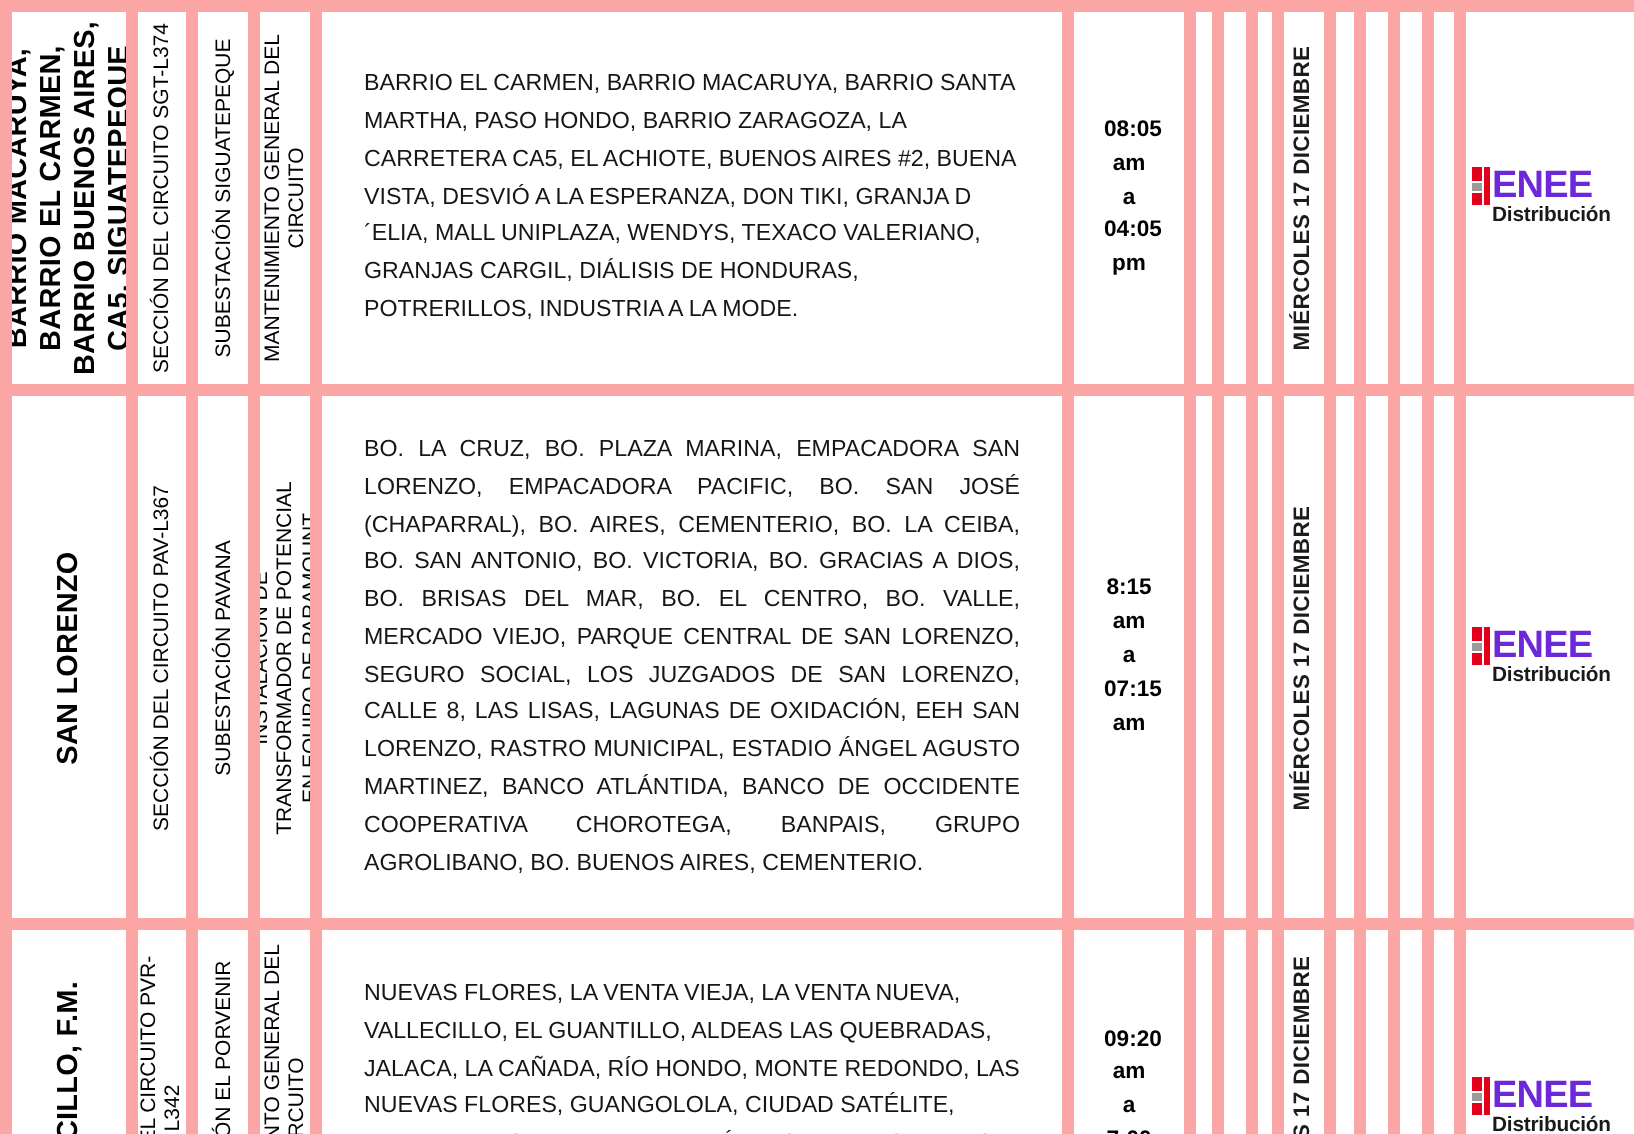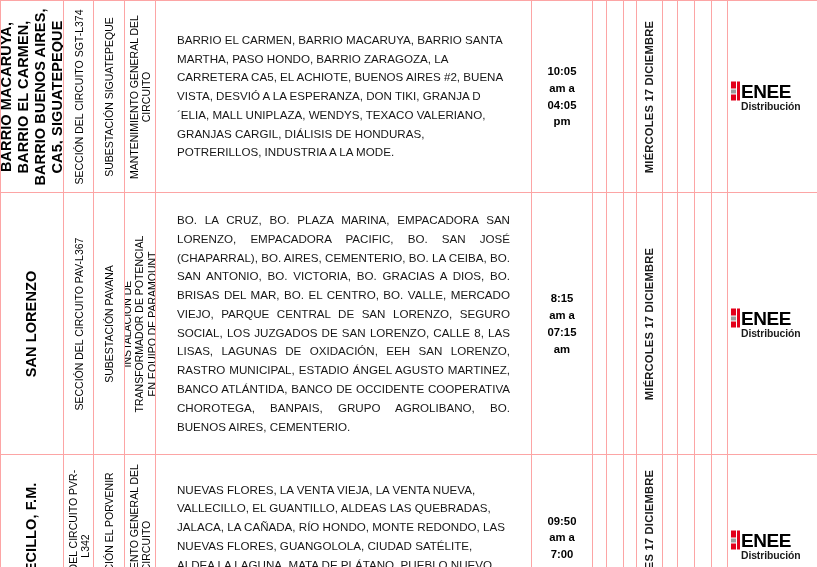--- a/index.html
+++ b/index.html
@@ -23,21 +23,21 @@
   }
 
   table.grid {
     border-collapse: collapse;
     table-layout: fixed;
     width: 817px;
     height: 567px;
   }
 
   table.grid td {
-    border: 1px solid #fca5a5;
+    border: 6px solid #fca5a5;
     padding: 12px;
     vertical-align: middle;
     background: #ffffff;
     overflow: hidden;
   }
 
   
   .vcell {
     background: #fbe0d2;
     position: relative;
@@ -139,21 +139,21 @@
   }
   .logo-bars i.b1 { left: 0;   top: 0;    width: 5px; height: 7px; }
   .logo-bars i.b2 { left: 0;   top: 8px;  width: 5px; height: 4px; background:#9b9b9b; }
   .logo-bars i.b3 { left: 0;   top: 13px; width: 5px; height: 6px; }
   .logo-bars i.b4 { left: 6px; top: 0;    width: 3px; height: 19px; }
   .logo-word {
     font-family: "Liberation Sans", sans-serif;
     font-weight: bold;
     font-size: 19px;
     line-height: 19px;
-    color: #000000;
+    color: #6d28d9;
     letter-spacing: -0.4px;
   }
   .logo-sub {
     font-family: "Liberation Sans", sans-serif;
     font-weight: bold;
     font-size: 10.4px;
     line-height: 12px;
     color: #1a1a1a;
     padding-left: 10px;
     letter-spacing: -0.1px;
@@ -194,21 +194,21 @@
       <div class="vwrap subest" style="width:182px">SUBESTACIÓN SIGUATEPEQUE</div>
     </td>
     <td class="vcell">
       <div class="vwrap trabajo" style="width:182px">MANTENIMIENTO GENERAL DEL CIRCUITO</div>
     </td>
     <td>
       <div class="sectors left-align">BARRIO EL CARMEN, BARRIO MACARUYA, BARRIO SANTA MARTHA, PASO HONDO, BARRIO ZARAGOZA, LA CARRETERA CA5, EL ACHIOTE, BUENOS AIRES #2, BUENA VISTA, DESVIÓ A LA ESPERANZA, DON TIKI, GRANJA D´ELIA, MALL UNIPLAZA, WENDYS, TEXACO VALERIANO, GRANJAS CARGIL, DIÁLISIS DE HONDURAS, POTRERILLOS, INDUSTRIA A LA MODE.</div>
     </td>
     <td>
       <div class="time">
-        <div>10:05 am a</div>
+        <div>08:05 am a</div>
         <div>04:05 pm</div>
       </div>
     </td>
     <td class="blank"></td>
     <td class="blank"></td>
     <td class="blank"></td>
     <td class="datecell">
       <div class="vwrap" style="width:182px">MIÉRCOLES 17 DICIEMBRE</div>
     </td>
     <td class="blank"></td>
@@ -290,21 +290,21 @@
       <div class="vwrap subest" style="width:173px">SUBESTACIÓN EL PORVENIR</div>
     </td>
     <td class="vcell">
       <div class="vwrap trabajo" style="width:173px">MANTENIMIENTO GENERAL DEL CIRCUITO</div>
     </td>
     <td>
       <div class="sectors left-align">NUEVAS FLORES, LA VENTA VIEJA, LA VENTA NUEVA, VALLECILLO, EL GUANTILLO, ALDEAS LAS QUEBRADAS, JALACA, LA CAÑADA, RÍO HONDO, MONTE REDONDO, LAS NUEVAS FLORES, GUANGOLOLA, CIUDAD SATÉLITE, ALDEA LA LAGUNA, MATA DE PLÁTANO, PUEBLO NUEVO, AGALTECA, CHIRINOS, TRINIDAD QUEBRADAS, ZINGUIZAPA, METAPA, EL CAMALOTAL Y EL ESTERO.</div>
     </td>
     <td>
       <div class="time">
-        <div>09:50 am a</div>
+        <div>09:20 am a</div>
         <div>7:00 pm</div>
       </div>
     </td>
     <td class="blank"></td>
     <td class="blank"></td>
     <td class="blank"></td>
     <td class="datecell">
       <div class="vwrap" style="width:173px">MIÉRCOLES 17 DICIEMBRE</div>
     </td>
     <td class="blank"></td>

